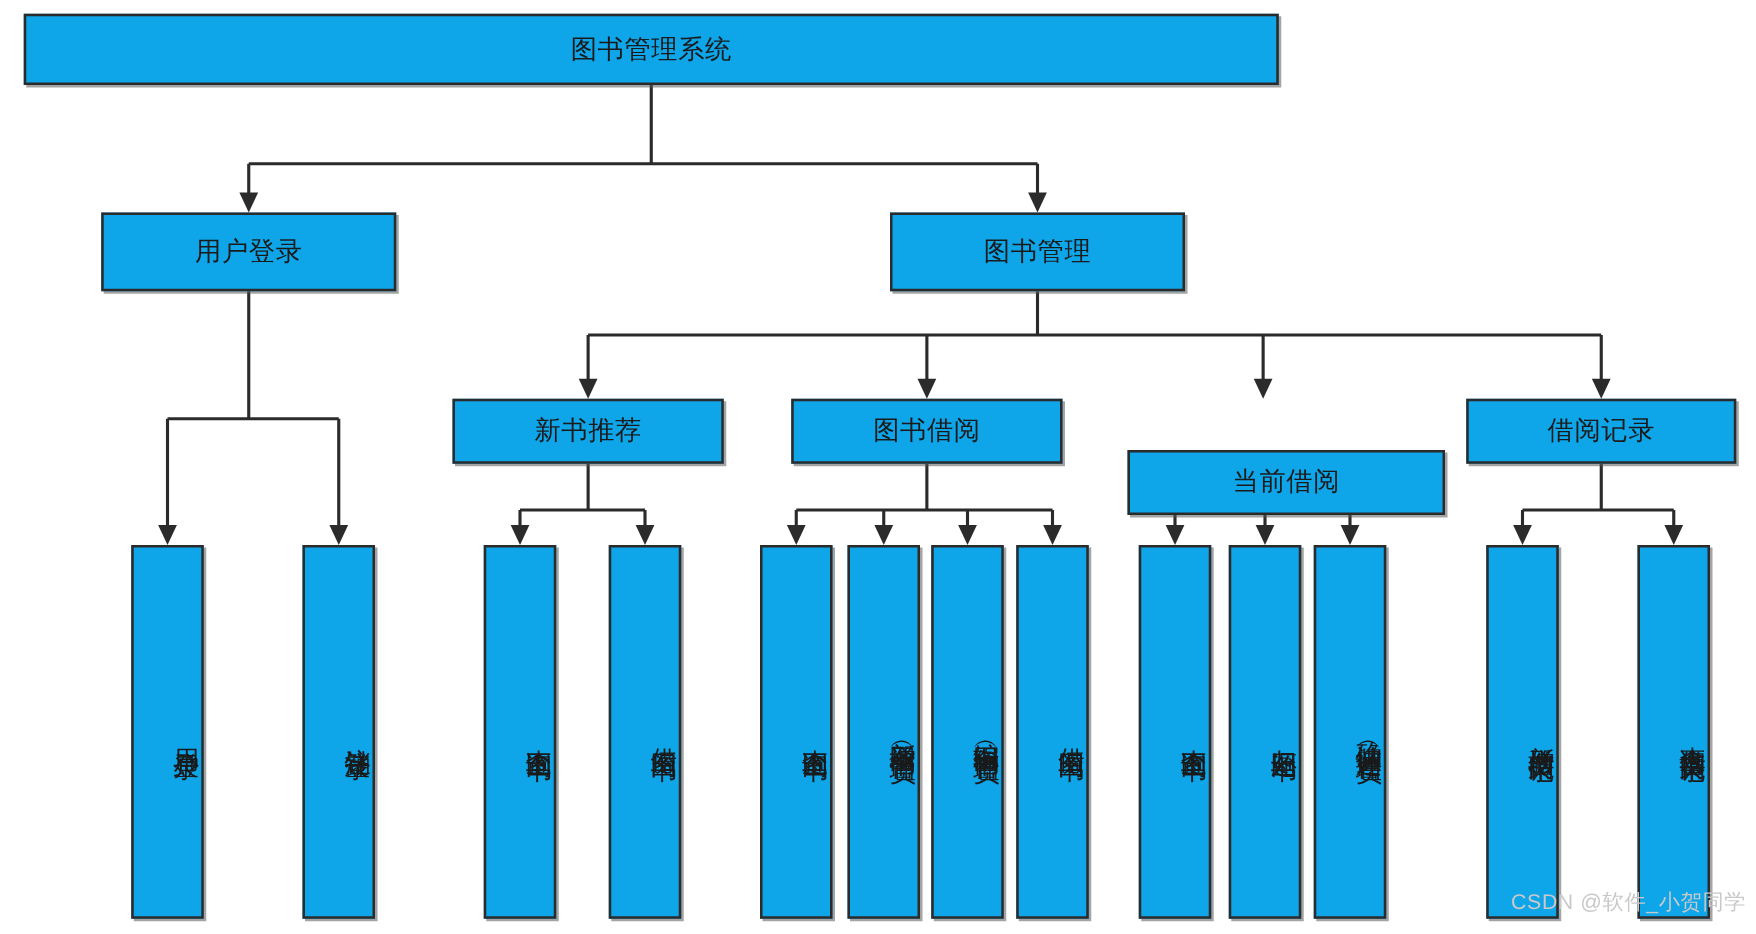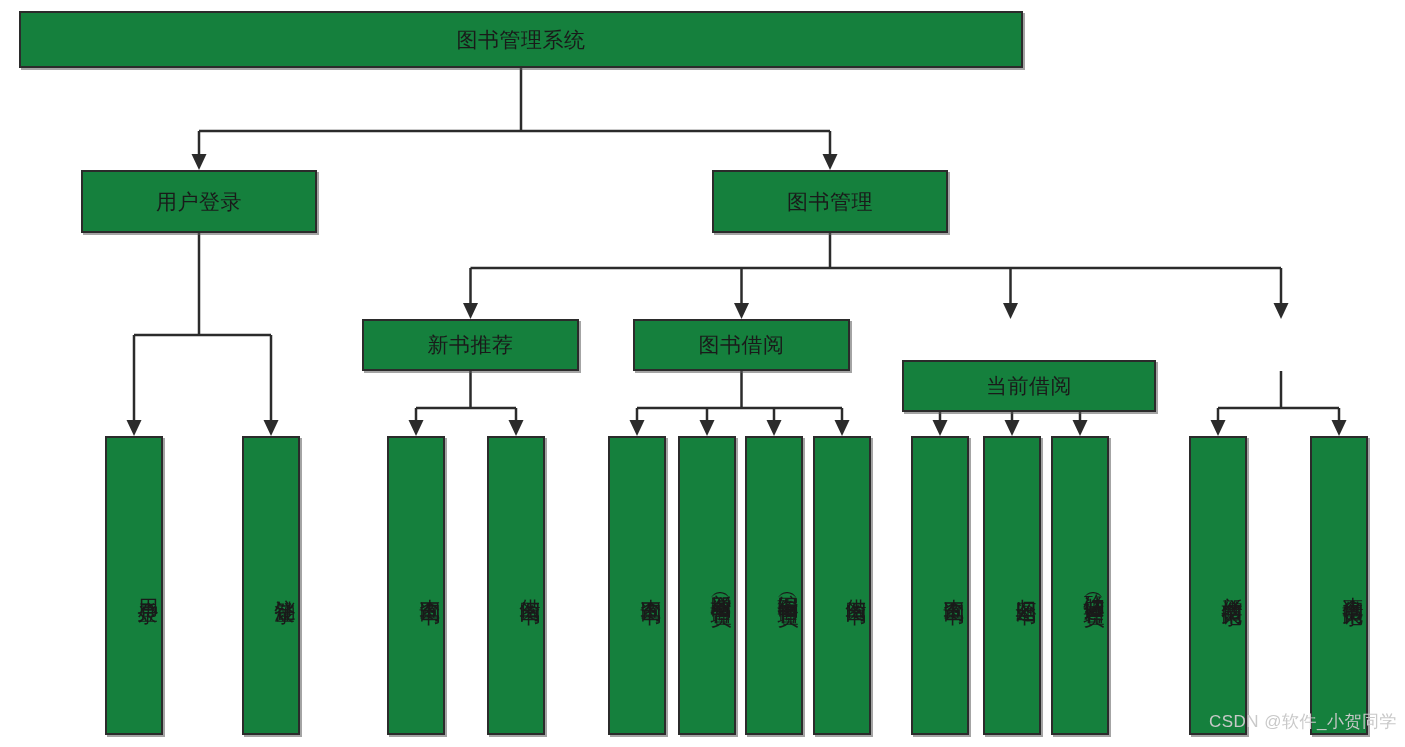--- a/index.html
+++ b/index.html
@@ -21,21 +21,21 @@
     position: absolute;
     left: 0;
     top: 0;
     width: 1405px;
     height: 747px;
     pointer-events: none;
   }
   .node {
     position: absolute;
     box-sizing: border-box;
-    background: #15803d;
+    background: #0ea5e9;
     border: 2px solid #2b2b2b;
     box-shadow: 2px 2px 0 rgba(90,90,90,0.55);
     display: flex;
     align-items: center;
     justify-content: center;
     color: #1a1a1a;
   }
   .node.horiz {
     font-size: 21px;
     letter-spacing: 0.5px;
@@ -143,20 +143,23 @@
 
   <div class="node horiz" id="n-l3-1" style="left: 633px; top: 319px; width: 217px; height: 52px;">
       <span>图书借阅</span>
     </div>
   <div class="node horiz" id="n-l3-0" style="left: 362px; top: 319px; width: 217px; height: 52px;">
       <span>新书推荐</span>
     </div>
   <div class="node horiz" id="n-l3-2" style="left: 902px; top: 319px; width: 254px; height: 52px; margin-top: 41px;">
       <span>当前借阅</span>
     </div>
+  <div class="node horiz" id="n-l3-3" style="left: 1173px; top: 319px; width: 216px; height: 52px;">
+      <span>借阅记录</span>
+    </div>
 
   <div class="node vert" id="n-lf-0" style="left: 105px; top: 436px; width: 58px; height: 299px;">
       <span class="vlabel">用户登录</span>
     </div>
   <div class="node vert" id="n-lf-1" style="left: 242px; top: 436px; width: 58px; height: 299px;">
       <span class="vlabel">注销登录</span>
     </div>
   <div class="node vert" id="n-lf-2" style="left: 387px; top: 436px; width: 58px; height: 299px;">
       <span class="vlabel">查询图书</span>
     </div>

